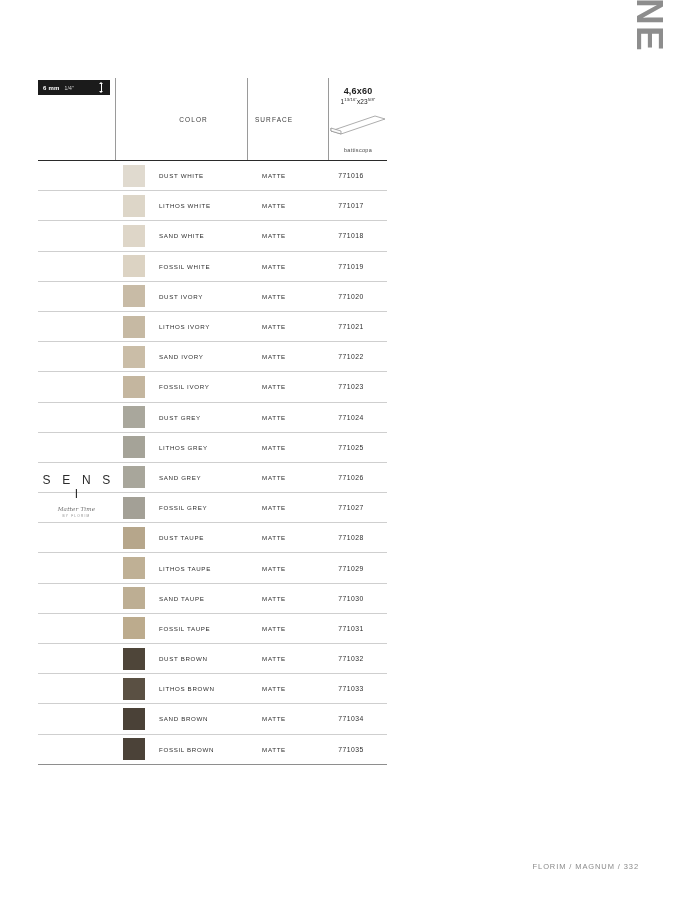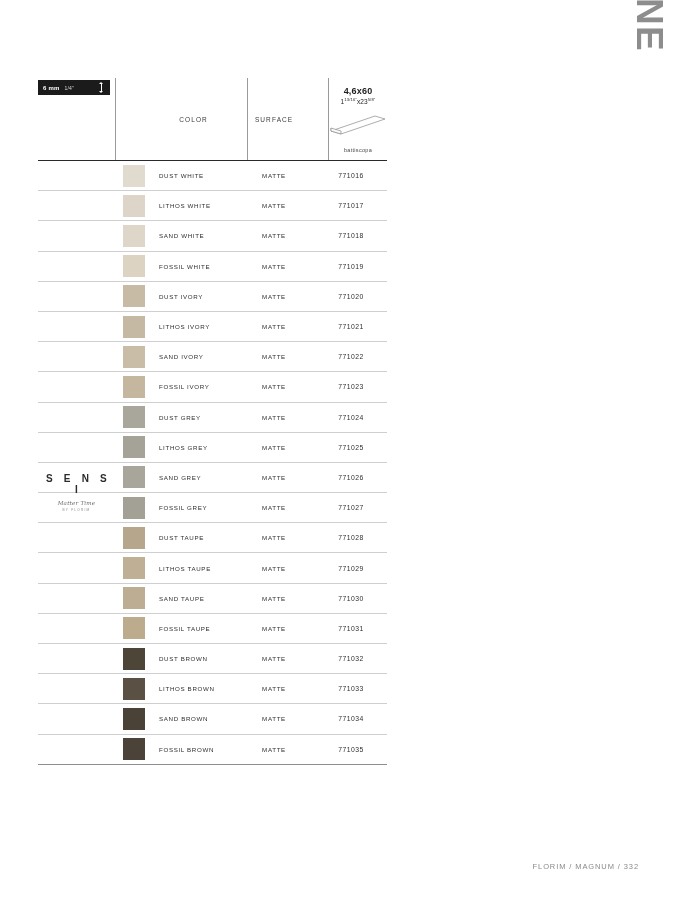--- a/index.html
+++ b/index.html
@@ -176,25 +176,24 @@
 
   
   .brand {
     position: absolute;
     left: 0;
     top: 312px;
     width: 77px;
     text-align: center;
   }
   .brand-name {
-    font-size: 10px;
+    font-size: 12px;
     letter-spacing: 4.2px;
     color: #2b2b2b;
     padding-left: 4px;
-    font-weight: bold;
   }
   .brand-script {
     font-family: "DejaVu Serif", serif;
     font-style: italic;
     font-size: 5.6px;
     color: #6d6d6d;
     margin-top: 5px;
     letter-spacing: 0.2px;
   }
   .brand-sub {

